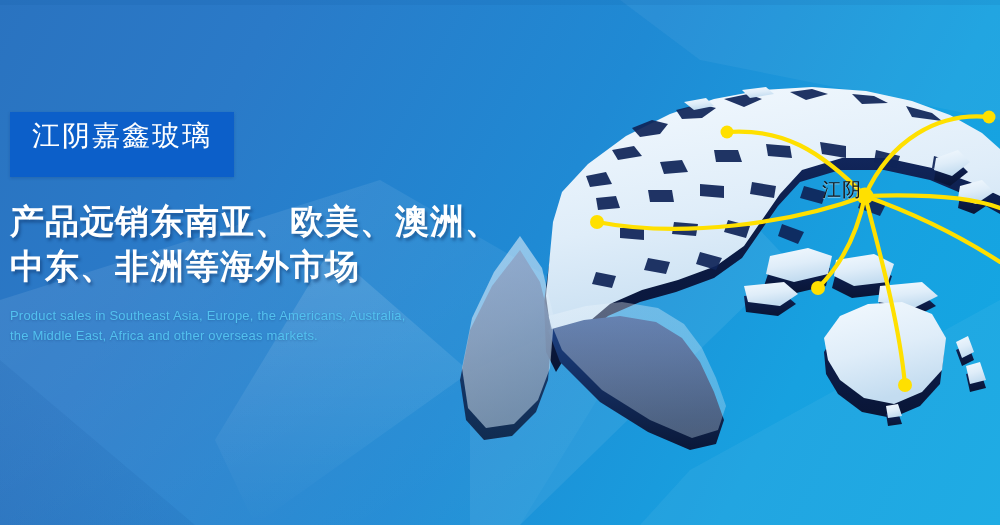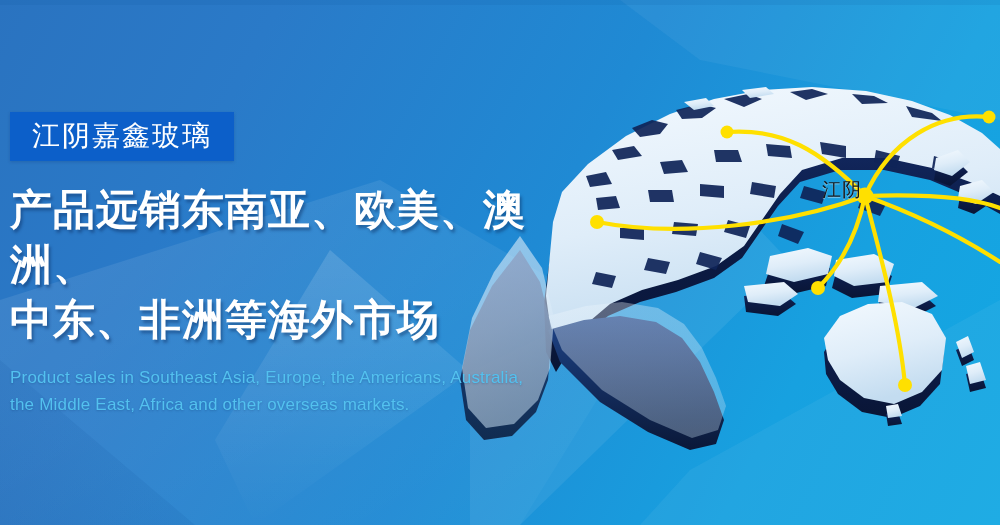--- a/index.html
+++ b/index.html
@@ -46,41 +46,41 @@
     width: 600px;
   }
 
   .brand-badge {
     display: inline-block;
     background: #0c5fc9;
     color: #ffffff;
     font-size: 28px;
     font-weight: 400;
     letter-spacing: 2px;
-    padding: 9px 22px 11px 22px;
+    padding: 9px 22px 27px 22px;
     line-height: 1.05;
     margin: 0 0 22px 0;
     box-shadow: 0 1px 3px rgba(0, 30, 80, 0.18);
   }
 
   .headline {
     margin: 0;
     color: #ffffff;
-    font-size: 42px;
+    font-size: 34px;
     font-weight: bold;
     line-height: 1.3;
     letter-spacing: 1px;
     text-shadow: 2px 3px 3px rgba(10, 45, 95, 0.45);
     white-space: pre-line;
   }
 
   .subtitle {
     margin: 18px 0 0 0;
     color: #53c1ef;
-    font-size: 17px;
+    font-size: 13px;
     font-weight: 400;
     line-height: 1.55;
     letter-spacing: 0.2px;
     white-space: pre-line;
     text-shadow: 0 1px 2px rgba(10, 45, 95, 0.25);
   }
 
   
   .city-label {
     position: absolute;

